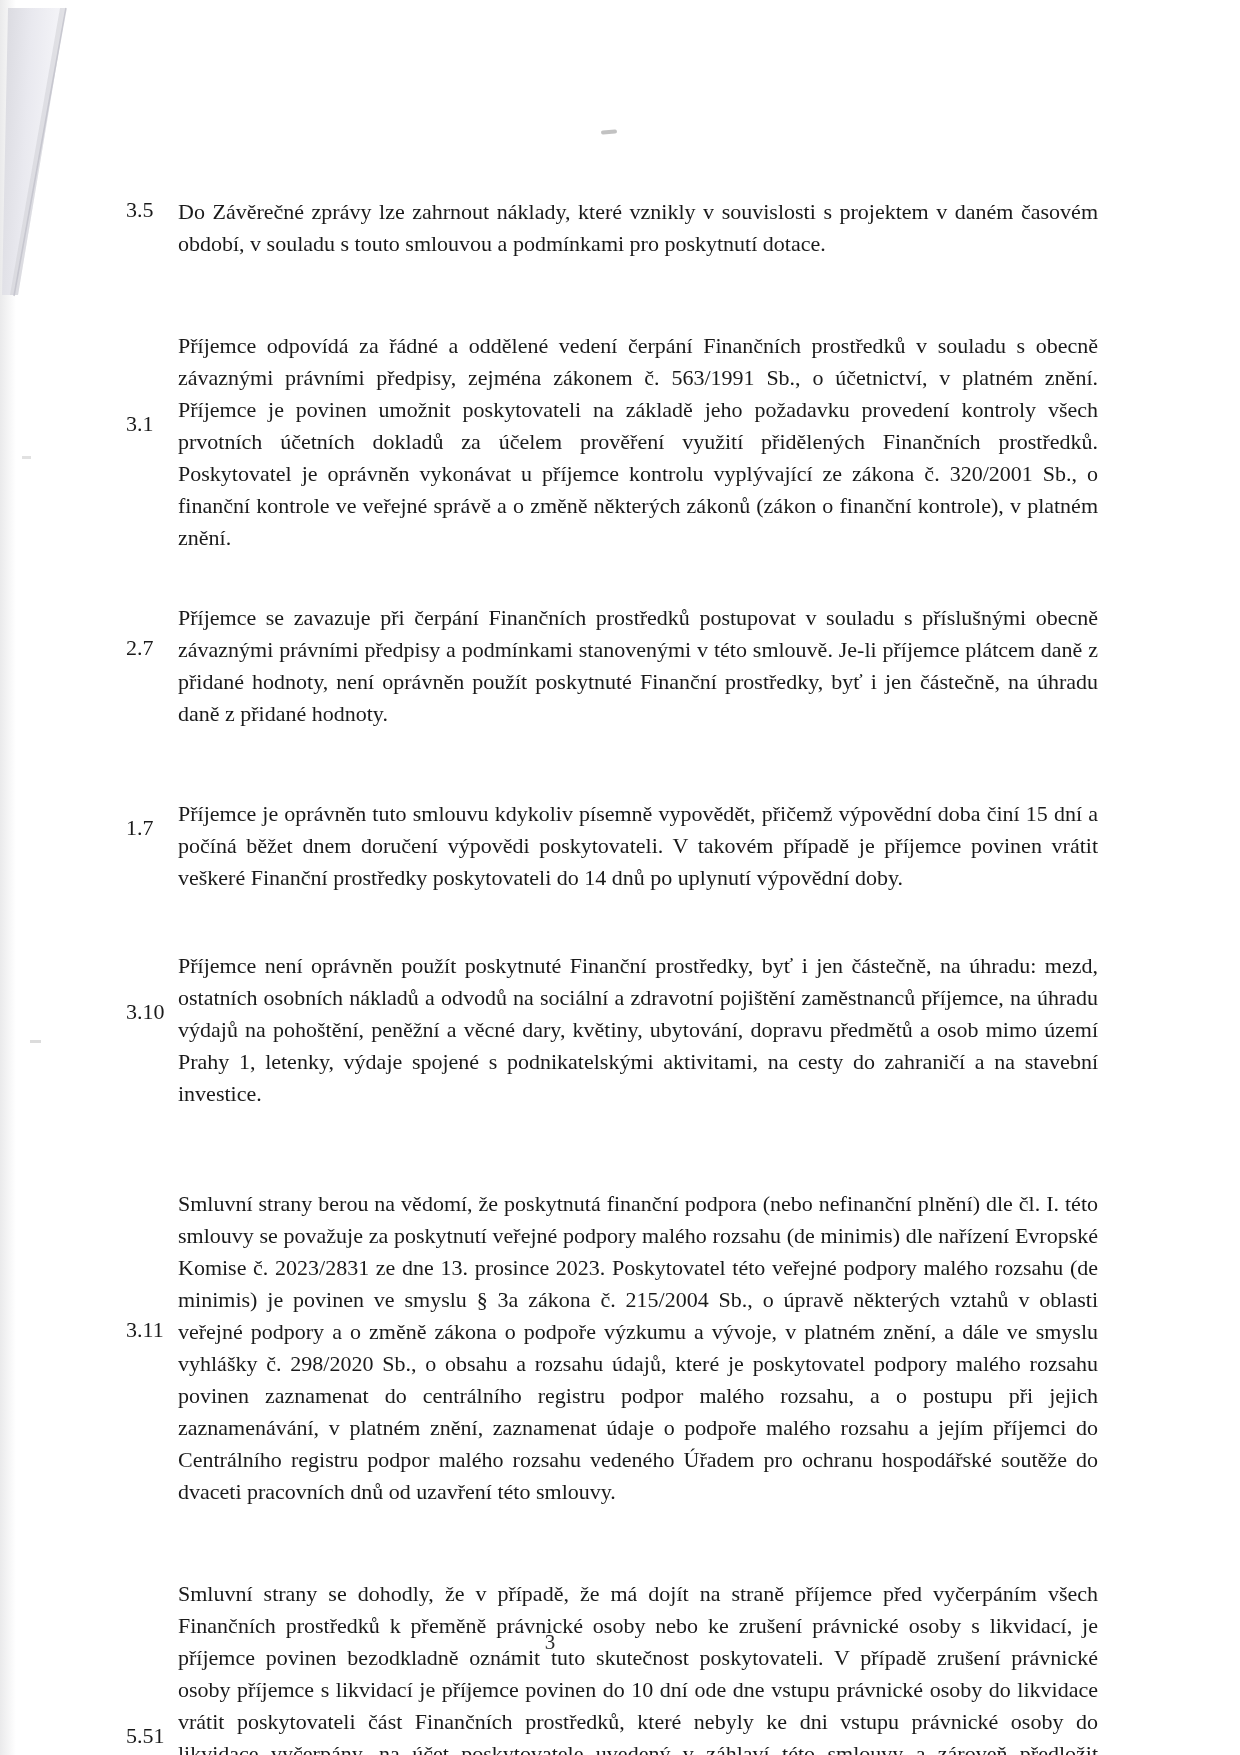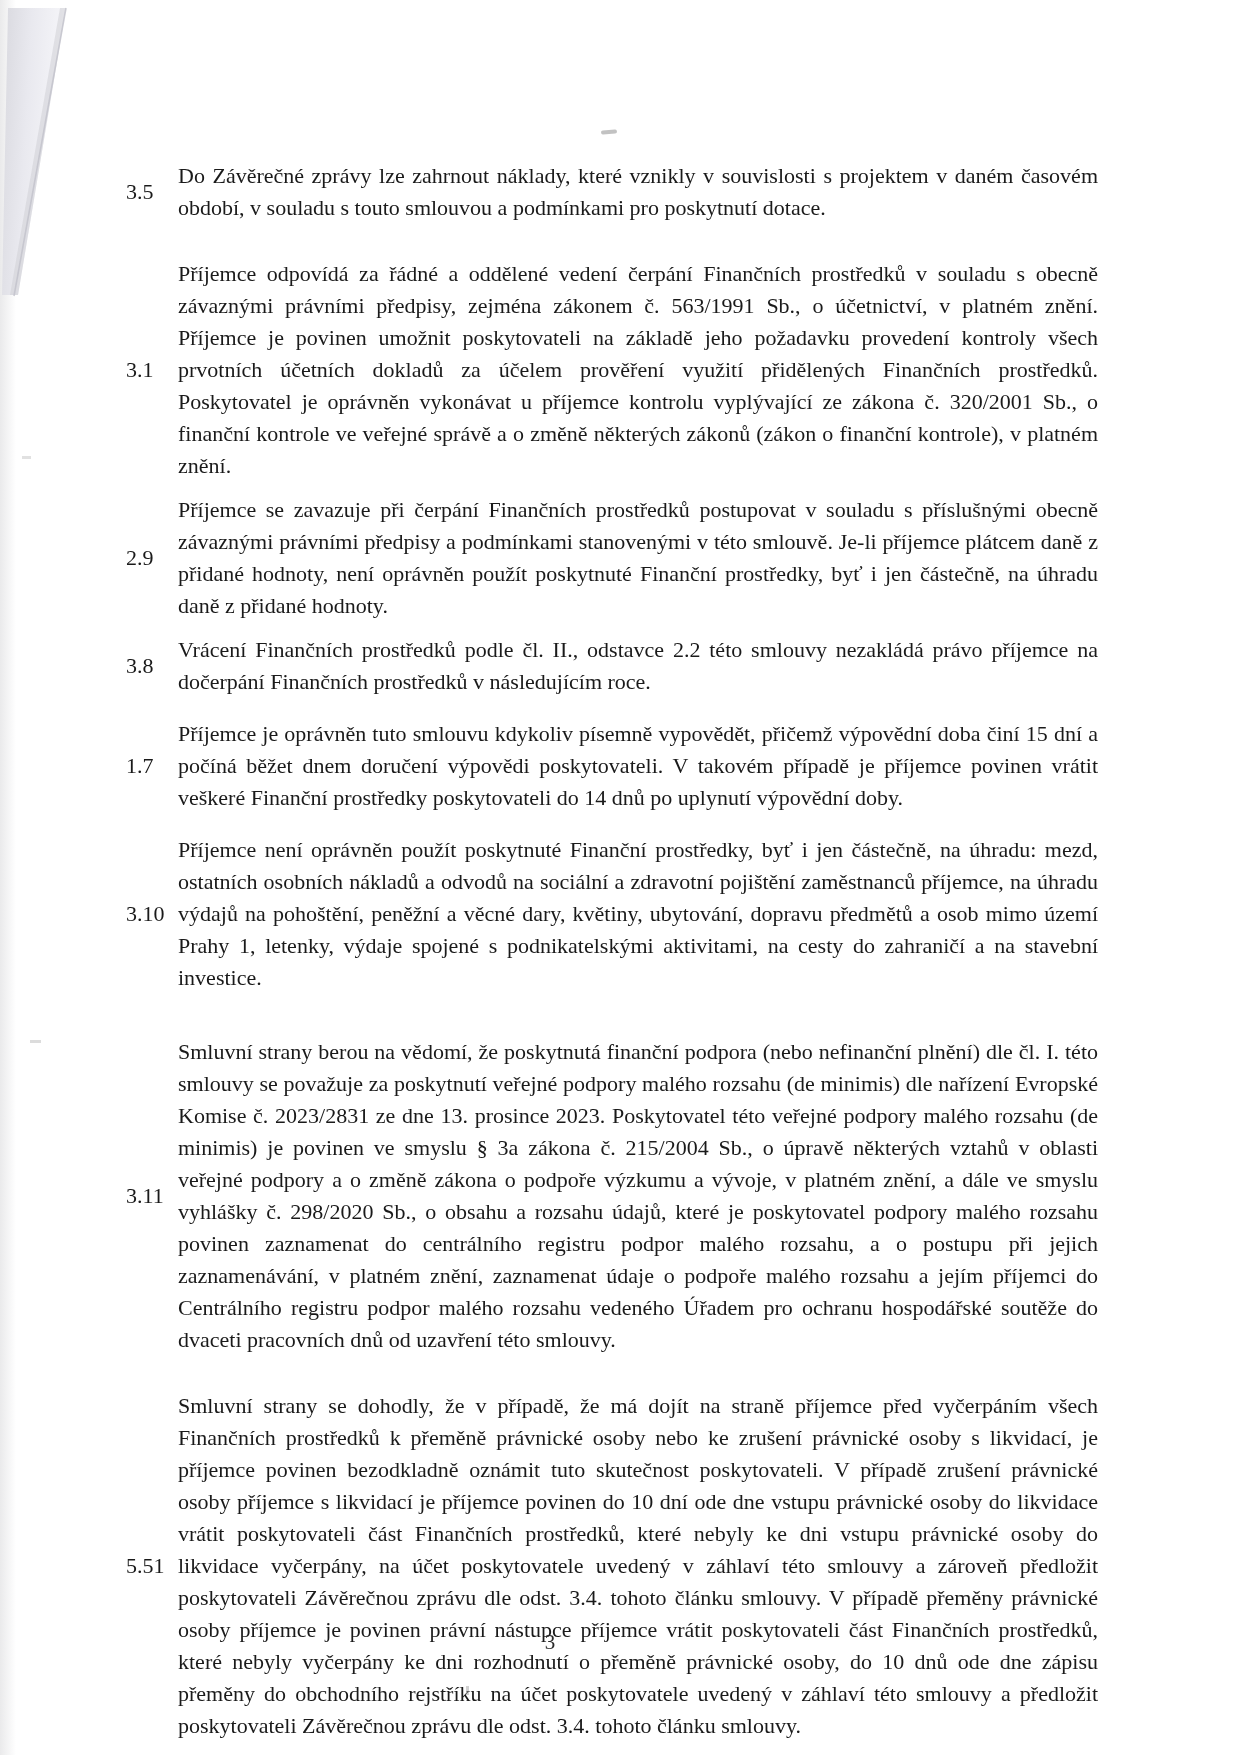--- a/index.html
+++ b/index.html
@@ -102,20 +102,21 @@
     width: 52px;
     text-align: left;
     white-space: nowrap;
   }
 
   .clause-body {
     flex: 1 1 auto;
     text-align: justify;
     text-justify: inter-word;
     hyphens: none;
+    margin-top: 36px;
   }
 
   
   .gap-lg  { height: 34px; }
   .gap-md  { height: 20px; }
   .gap-sm  { height: 12px; }
   .gap-xl  { height: 42px; }
 
   .page-number {
     position: absolute;
@@ -165,30 +166,26 @@
     <div class="gap-lg"></div>
 
     <div class="clause">
       <div class="clause-num">3.1</div>
       <div class="clause-body">Příjemce odpovídá za řádné a oddělené vedení čerpání Finančních prostředků v souladu s obecně závaznými právními předpisy, zejména zákonem č. 563/1991 Sb., o účetnictví, v platném znění. Příjemce je povinen umožnit poskytovateli na základě jeho požadavku provedení kontroly všech prvotních účetních dokladů za účelem prověření využití přidělených Finančních prostředků. Poskytovatel je oprávněn vykonávat u příjemce kontrolu vyplývající ze zákona č. 320/2001 Sb., o finanční kontrole ve veřejné správě a o změně některých zákonů (zákon o finanční kontrole), v platném znění.</div>
     </div>
 
     <div class="gap-sm"></div>
 
     <div class="clause">
-      <div class="clause-num">2.9</div>
+      <div class="clause-num">2.7</div>
       <div class="clause-body">Příjemce se zavazuje při čerpání Finančních prostředků postupovat v souladu s příslušnými obecně závaznými právními předpisy a podmínkami stanovenými v této smlouvě. Je-li příjemce plátcem daně z přidané hodnoty, není oprávněn použít poskytnuté Finanční prostředky, byť i jen částečně, na úhradu daně z přidané hodnoty.</div>
     </div>
 
     <div class="gap-sm"></div>
 
-    <div class="clause">
-      <div class="clause-num">3.8</div>
-      <div class="clause-body">Vrácení Finančních prostředků podle čl. II., odstavce 2.2 této smlouvy nezakládá právo příjemce na dočerpání Finančních prostředků v následujícím roce.</div>
-    </div>
 
     <div class="gap-md"></div>
 
     <div class="clause">
       <div class="clause-num">1.7</div>
       <div class="clause-body">Příjemce je oprávněn tuto smlouvu kdykoliv písemně vypovědět, přičemž výpovědní doba činí 15 dní a počíná běžet dnem doručení výpovědi poskytovateli. V takovém případě je příjemce povinen vrátit veškeré Finanční prostředky poskytovateli do 14 dnů po uplynutí výpovědní doby.</div>
     </div>
 
     <div class="gap-md"></div>
 

